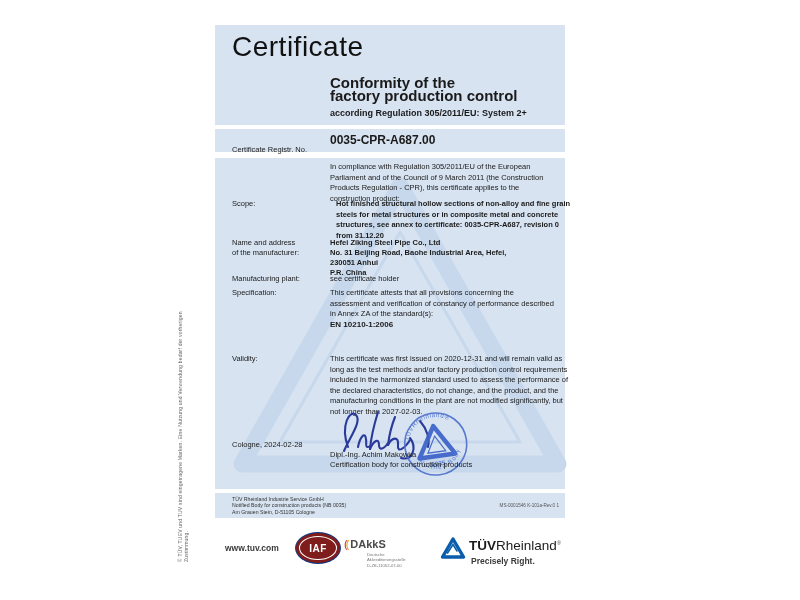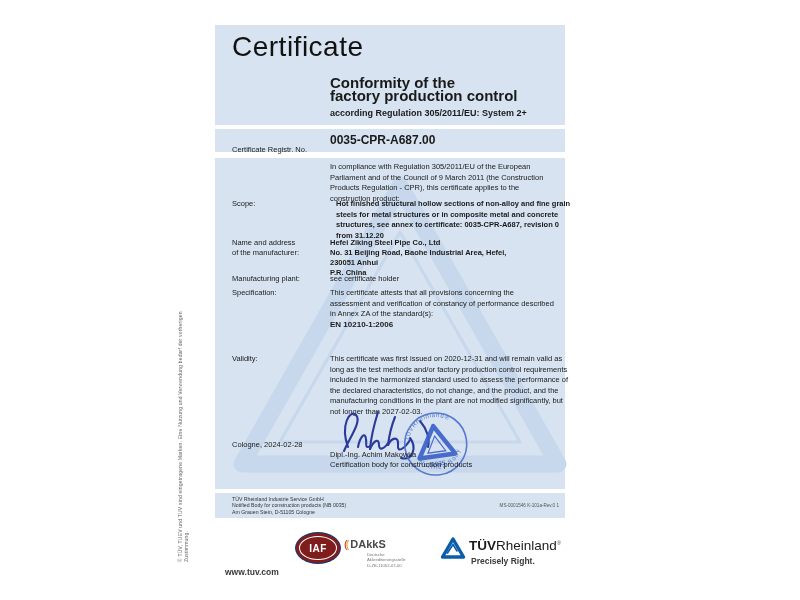--- a/index.html
+++ b/index.html
@@ -33,21 +33,21 @@
   .spec-p1{left:330px;top:288px;width:225px;}
   .spec-std{left:330px;top:320px;font-size:8px;}
   .spec-p2{left:330px;top:334px;width:230px;}
   .valid-l{left:232px;top:354px;}
   .valid-v{left:330px;top:354px;width:242px;}
   .placedate{left:232px;top:440px;font-size:7.5px;}
   .signer{left:330px;top:450px;font-size:7.5px;}
   .signerrole{left:330px;top:460px;font-size:7.5px;}
   .issuer{left:232px;top:496px;font-size:5.2px;line-height:6.4px;color:#333;}
   .docnum{left:215px;top:503px;width:344px;text-align:right;font-size:4.6px;color:#555;}
-  .website{left:225px;top:543px;font-size:8.5px;font-weight:600;color:#3a3a3a;margin-top:24px;}
+  .website{left:225px;top:543px;font-size:8.5px;font-weight:600;color:#3a3a3a;}
   .iaf{left:296px;top:533px;width:44px;height:30px;background:#7f1d1d;border-radius:50%;
        display:flex;align-items:center;justify-content:center;box-shadow:0 0 0 1px #16397e;}
   .iaf-inner{width:36px;height:22px;border:1.2px solid #fff;border-radius:50%;
        display:flex;align-items:center;justify-content:center;}
   .iaf-label{color:#fff;font-size:10px;font-weight:bold;letter-spacing:.5px;}
   .dakks{left:344px;top:538px;font-size:11px;font-weight:bold;color:#4a4a4a;}
   .dakks .arc1{color:#cc2222;font-weight:normal;}
   .dakks .arc2{color:#e0a00c;font-weight:normal;margin-left:-2px;margin-right:1px;}
   .dakks-sub{left:367px;top:552px;font-size:4.2px;line-height:5.4px;color:#777;}
   .tuv-brand{left:469px;top:538px;font-size:13.5px;color:#1b1b1b;}

